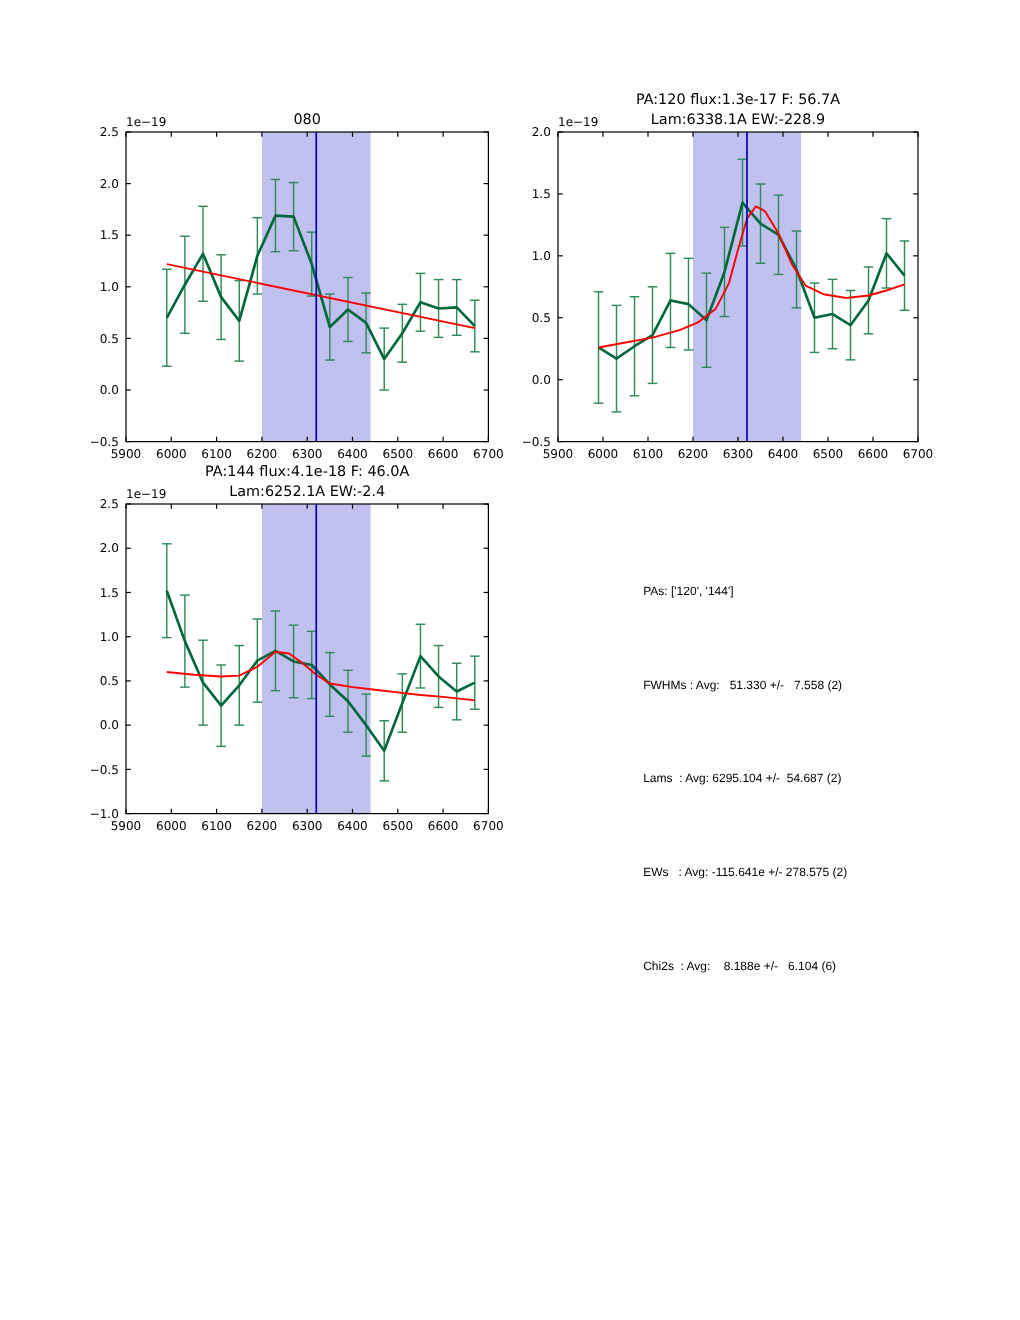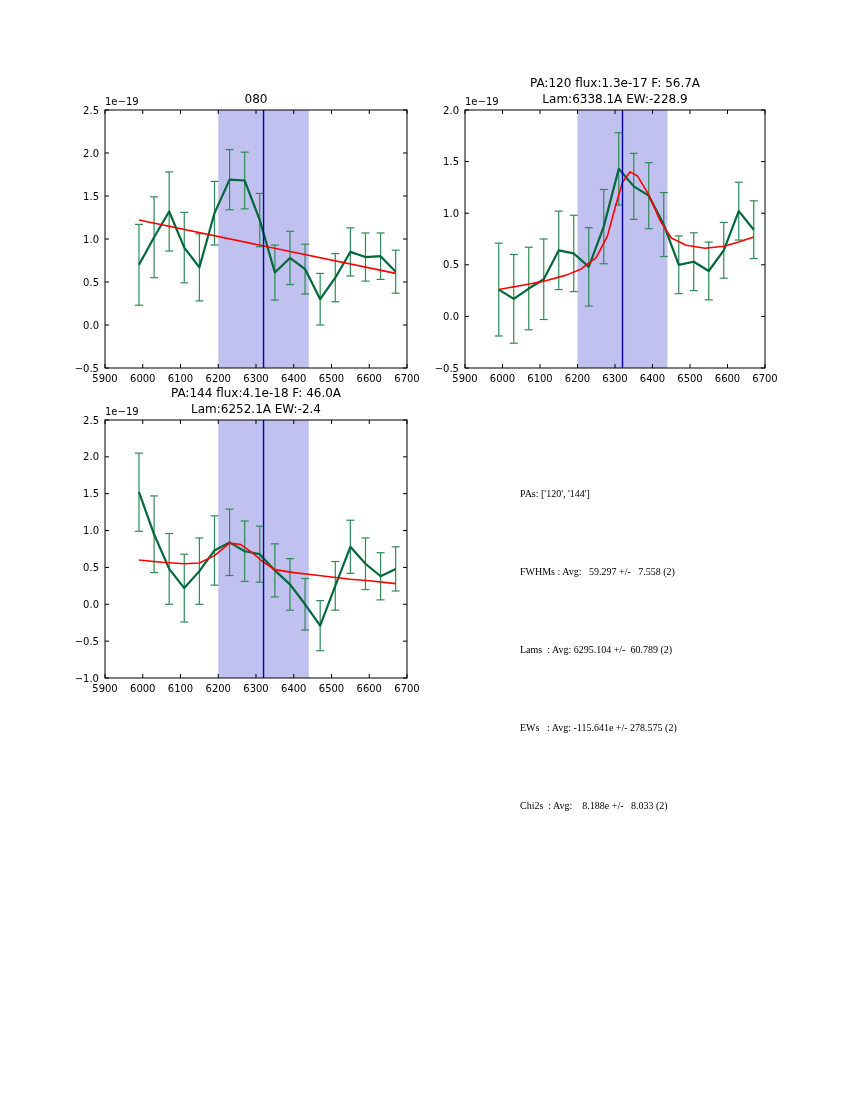--- a/index.html
+++ b/index.html
@@ -1,20 +1,20 @@
 <!DOCTYPE html>
 <html><head>
 <meta charset="utf-8">
 <style>
   html,body{margin:0;padding:0;background:#ffffff;}
   .page{position:relative;width:850px;height:1100px;background:#ffffff;overflow:hidden;
         font-family:"DejaVu Sans", sans-serif;}
   .figure-svg{position:absolute;left:0;top:0;}
-  .stats{position:absolute;left:520px;top:429px;color:#000;font-size:10px;line-height:26px;
-         white-space:pre;font-family:Liberation Serif, serif;}
+  .stats{position:absolute;left:536px;top:429px;color:#000;font-size:10px;line-height:26px;
+         white-space:pre;font-family:Liberation Sans, sans-serif;}
 </style>
 </head>
 <body>
 
 <div class="page">
   <svg class="figure-svg" width="850" height="1100" viewBox="0 0 850 1100">
       <g font-family="&quot;DejaVu Sans&quot;, sans-serif">
         <rect x="218.25" y="110" width="90.60000000000002" height="258" fill="#c1c1f0"></rect>
         <g stroke="#2e8b57" stroke-width="1.2">
           <line x1="138.975" y1="305.22" x2="138.975" y2="224.38000000000002"></line>
@@ -357,18 +357,18 @@
           <line x1="407" y1="678" x2="403" y2="678"></line>
           <text x="99" y="681.5" text-anchor="end" font-size="10px" fill="#000000" stroke="none">−1.0</text>
         </g>
         <text x="105" y="415" font-size="10px" fill="#000000">1e−19</text>
         <text x="256" y="397" text-anchor="middle" font-size="12px" fill="#000000">PA:144 flux:4.1e-18 F: 46.0A</text>
         <text x="256" y="413" text-anchor="middle" font-size="12px" fill="#000000">Lam:6252.1A EW:-2.4</text>
       </g>
     </svg>
   <div class="stats">
     <div>PAs: ['120', '144']</div>
-    <div>FWHMs : Avg:   59.297 +/-   7.558 (2)</div>
-    <div>Lams  : Avg: 6295.104 +/-  60.789 (2)</div>
+    <div>FWHMs : Avg:   51.330 +/-   7.558 (2)</div>
+    <div>Lams  : Avg: 6295.104 +/-  54.687 (2)</div>
     <div>EWs   : Avg: -115.641e +/- 278.575 (2)</div>
-    <div>Chi2s  : Avg:    8.188e +/-   8.033 (2)</div>
+    <div>Chi2s  : Avg:    8.188e +/-   6.104 (6)</div>
   </div>
 </div>
 
 </body></html>

